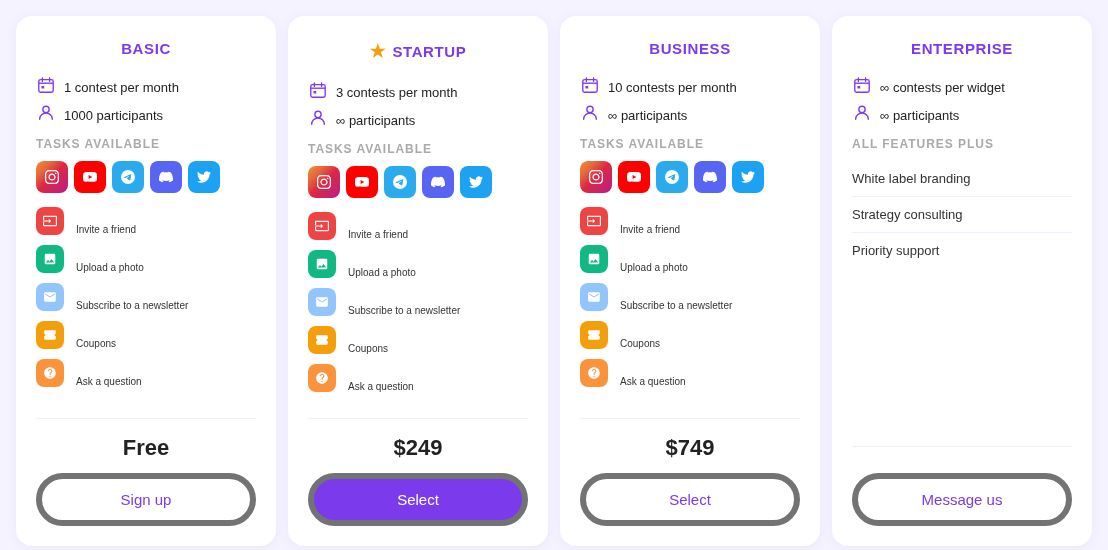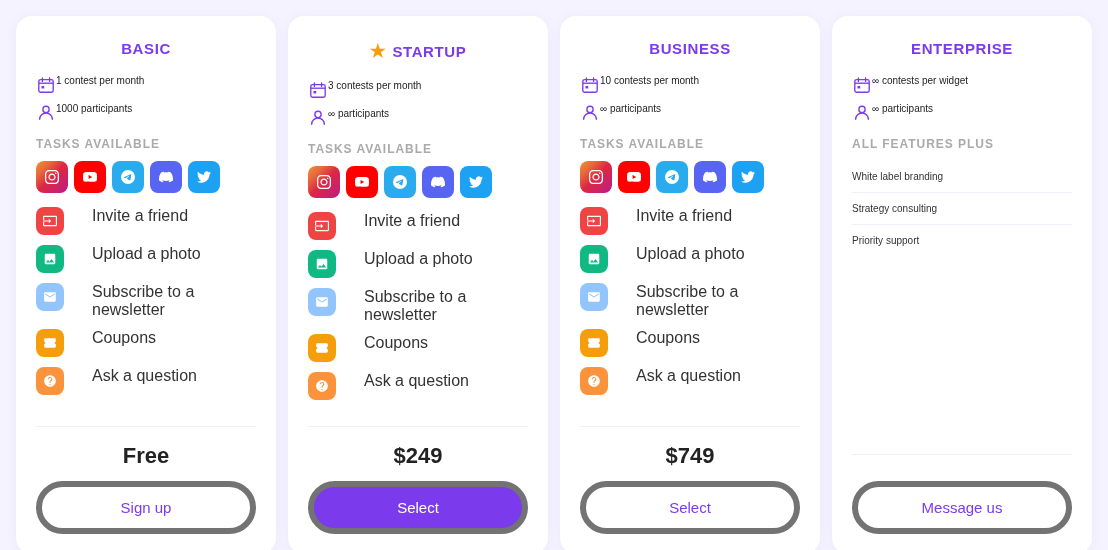--- a/index.html
+++ b/index.html
@@ -43,24 +43,24 @@
     }
     .star-icon {
       color: #f59e0b;
       font-size: 18px;
     }
     .card-features {
       flex: 1;
     }
     .stat-row {
       display: flex;
-      align-items: flex-start;
-      gap: 0;
+      align-items: flex-end;
+      gap: 8px;
       margin-bottom: 8px;
-      font-size: 10px;
+      font-size: 13px;
       color: #222;
     }
     .stat-icon {
       width: 20px;
       height: 20px;
       display: flex;
       align-items: center;
       justify-content: center;
       color: #7c3aed;
       font-size: 14px;
@@ -89,42 +89,42 @@
       font-weight: bold;
       color: #fff;
     }
     .si-instagram { background: linear-gradient(135deg, #f09433 0%, #e6683c 25%, #dc2743 50%, #cc2366 75%, #bc1888 100%); }
     .si-youtube { background: #ff0000; }
     .si-telegram { background: #2aabee; }
     .si-discord { background: #5865f2; }
     .si-twitter { background: #1da1f2; }
     .task-row {
       display: flex;
-      align-items: flex-start;
-      gap: 28px;
+      align-items: flex-end;
+      gap: 12px;
       margin-bottom: 10px;
-      font-size: 16px;
+      font-size: 10px;
       color: #333;
     }
     .task-icon {
       width: 28px;
       height: 28px;
       border-radius: 8px;
       display: flex;
       align-items: center;
       justify-content: center;
       font-size: 14px;
       color: #fff;
       flex-shrink: 0;
     }
     .enterprise-feature {
       display: flex;
       align-items: center;
       padding: 10px 0;
-      font-size: 10px;
+      font-size: 13px;
       color: #333;
       border-bottom: 1px solid #f0eeff;
     }
     .enterprise-feature:last-child { border-bottom: none; }
     .card-footer {
       border-top: 1px solid #f0f0f0;
       padding-top: 16px;
       margin-top: 16px;
       text-align: center;
     }

